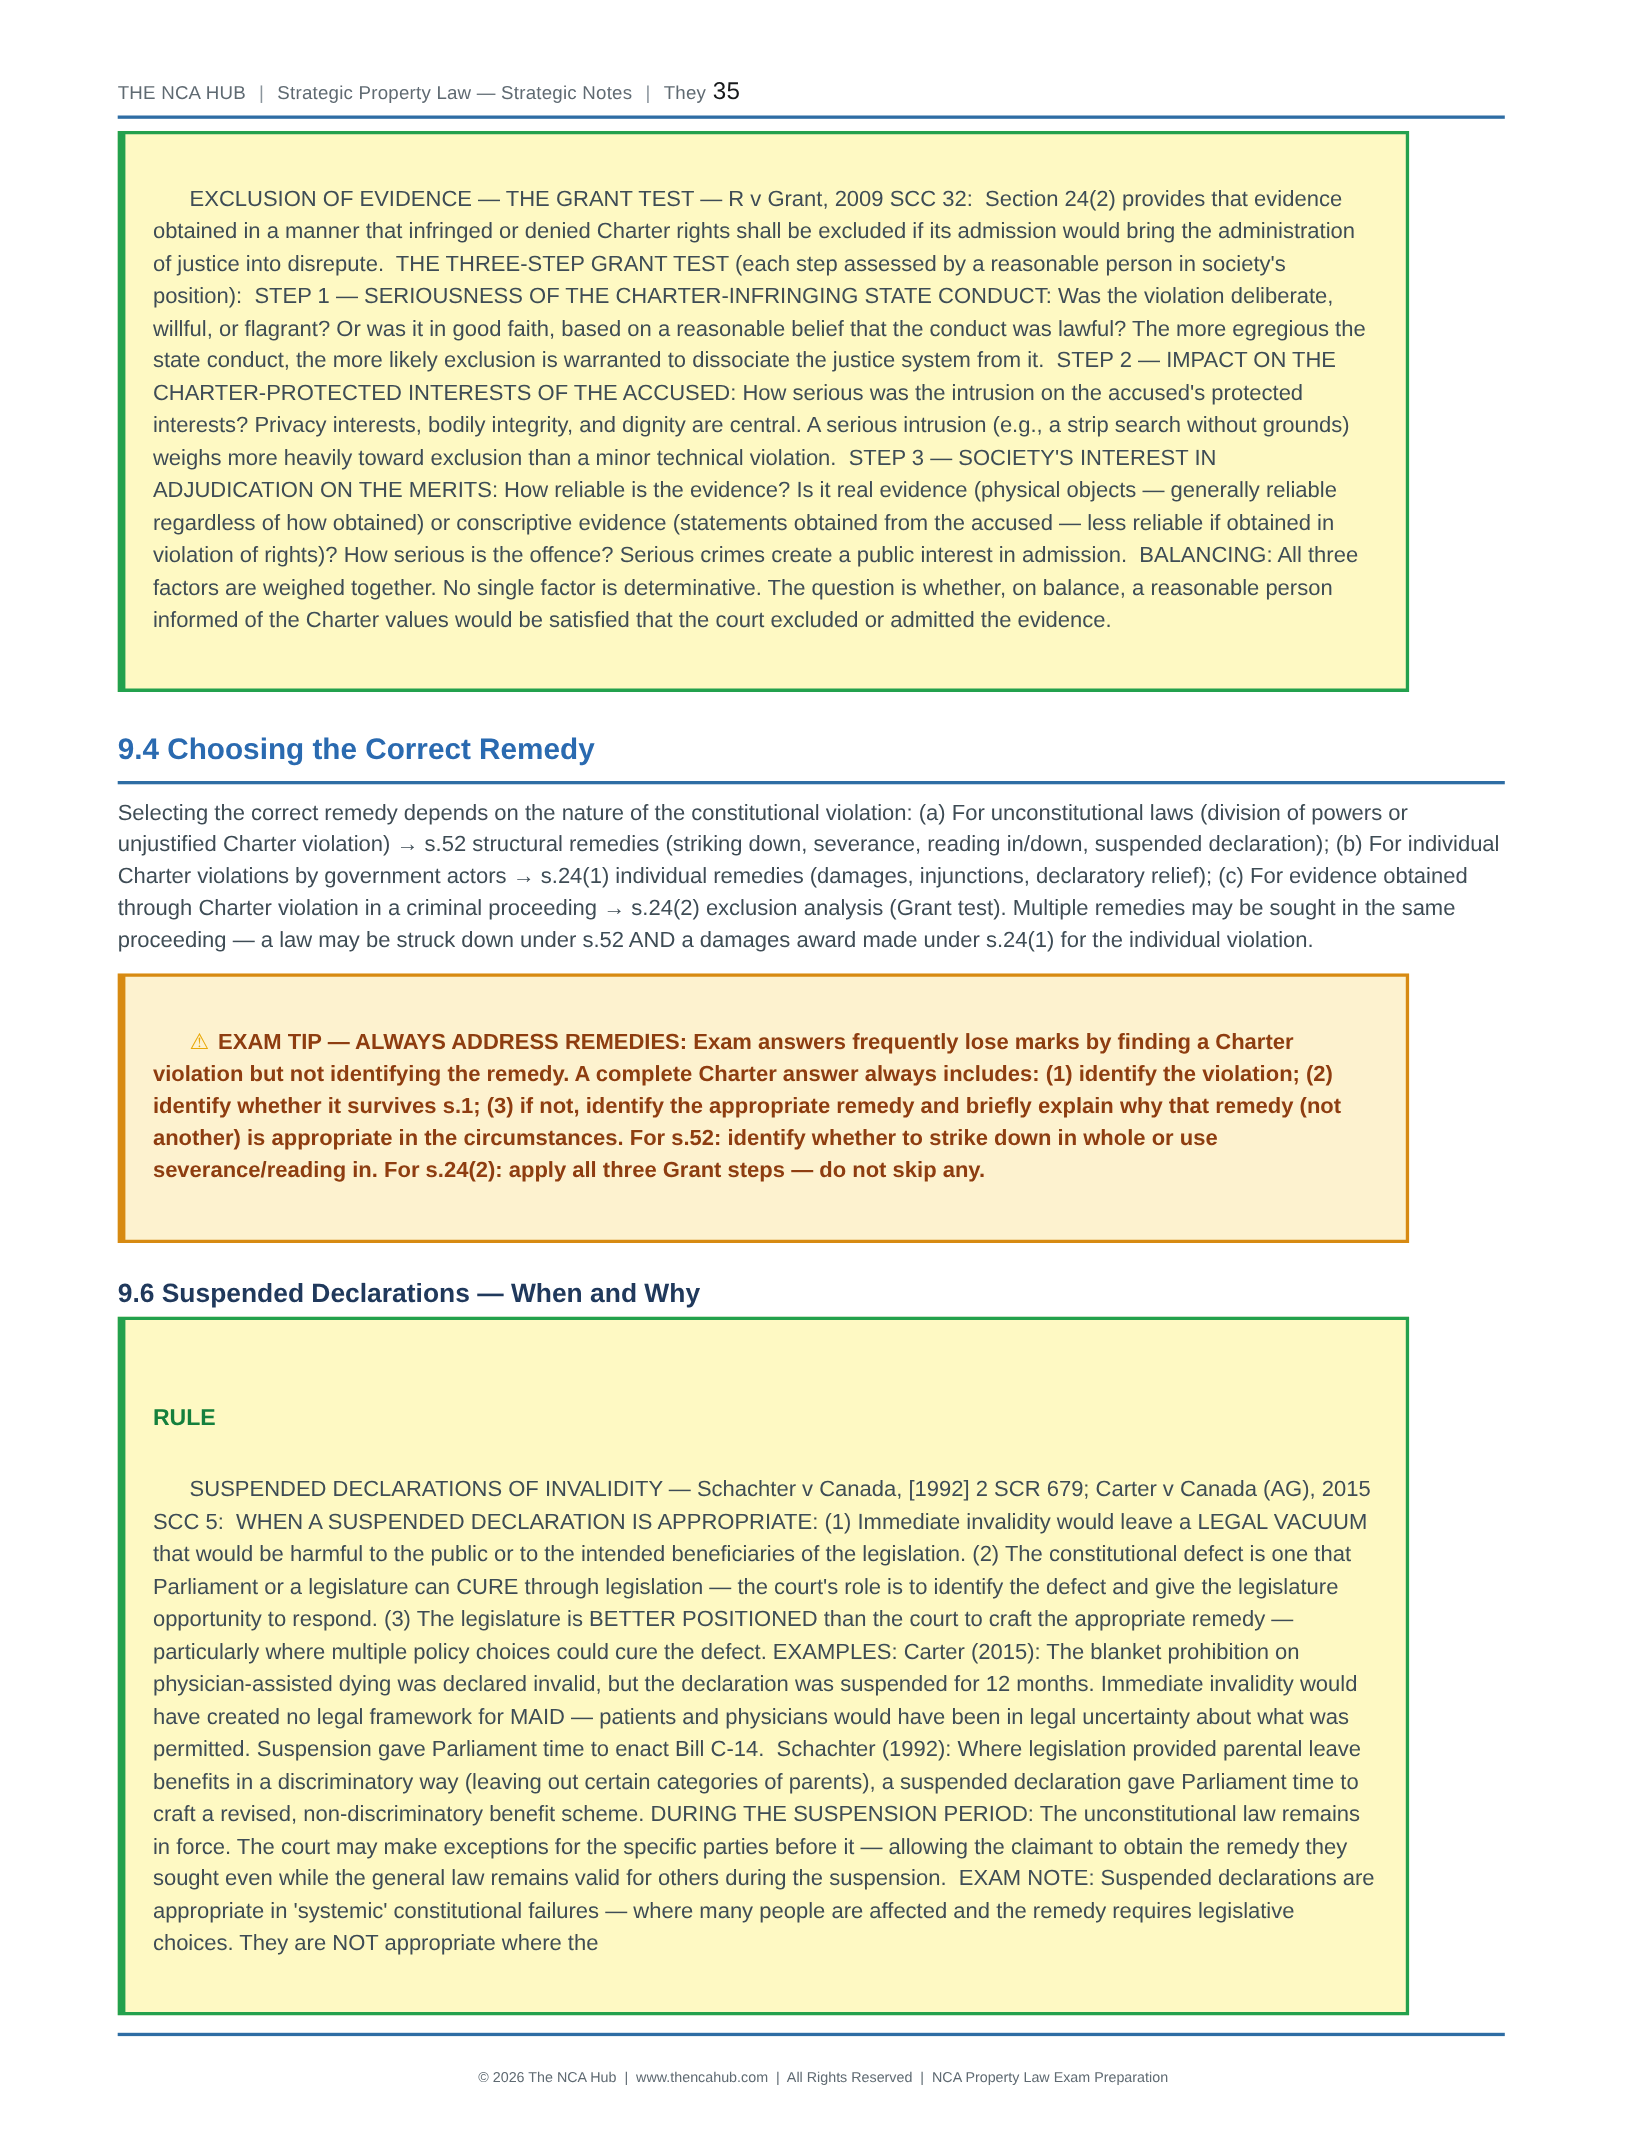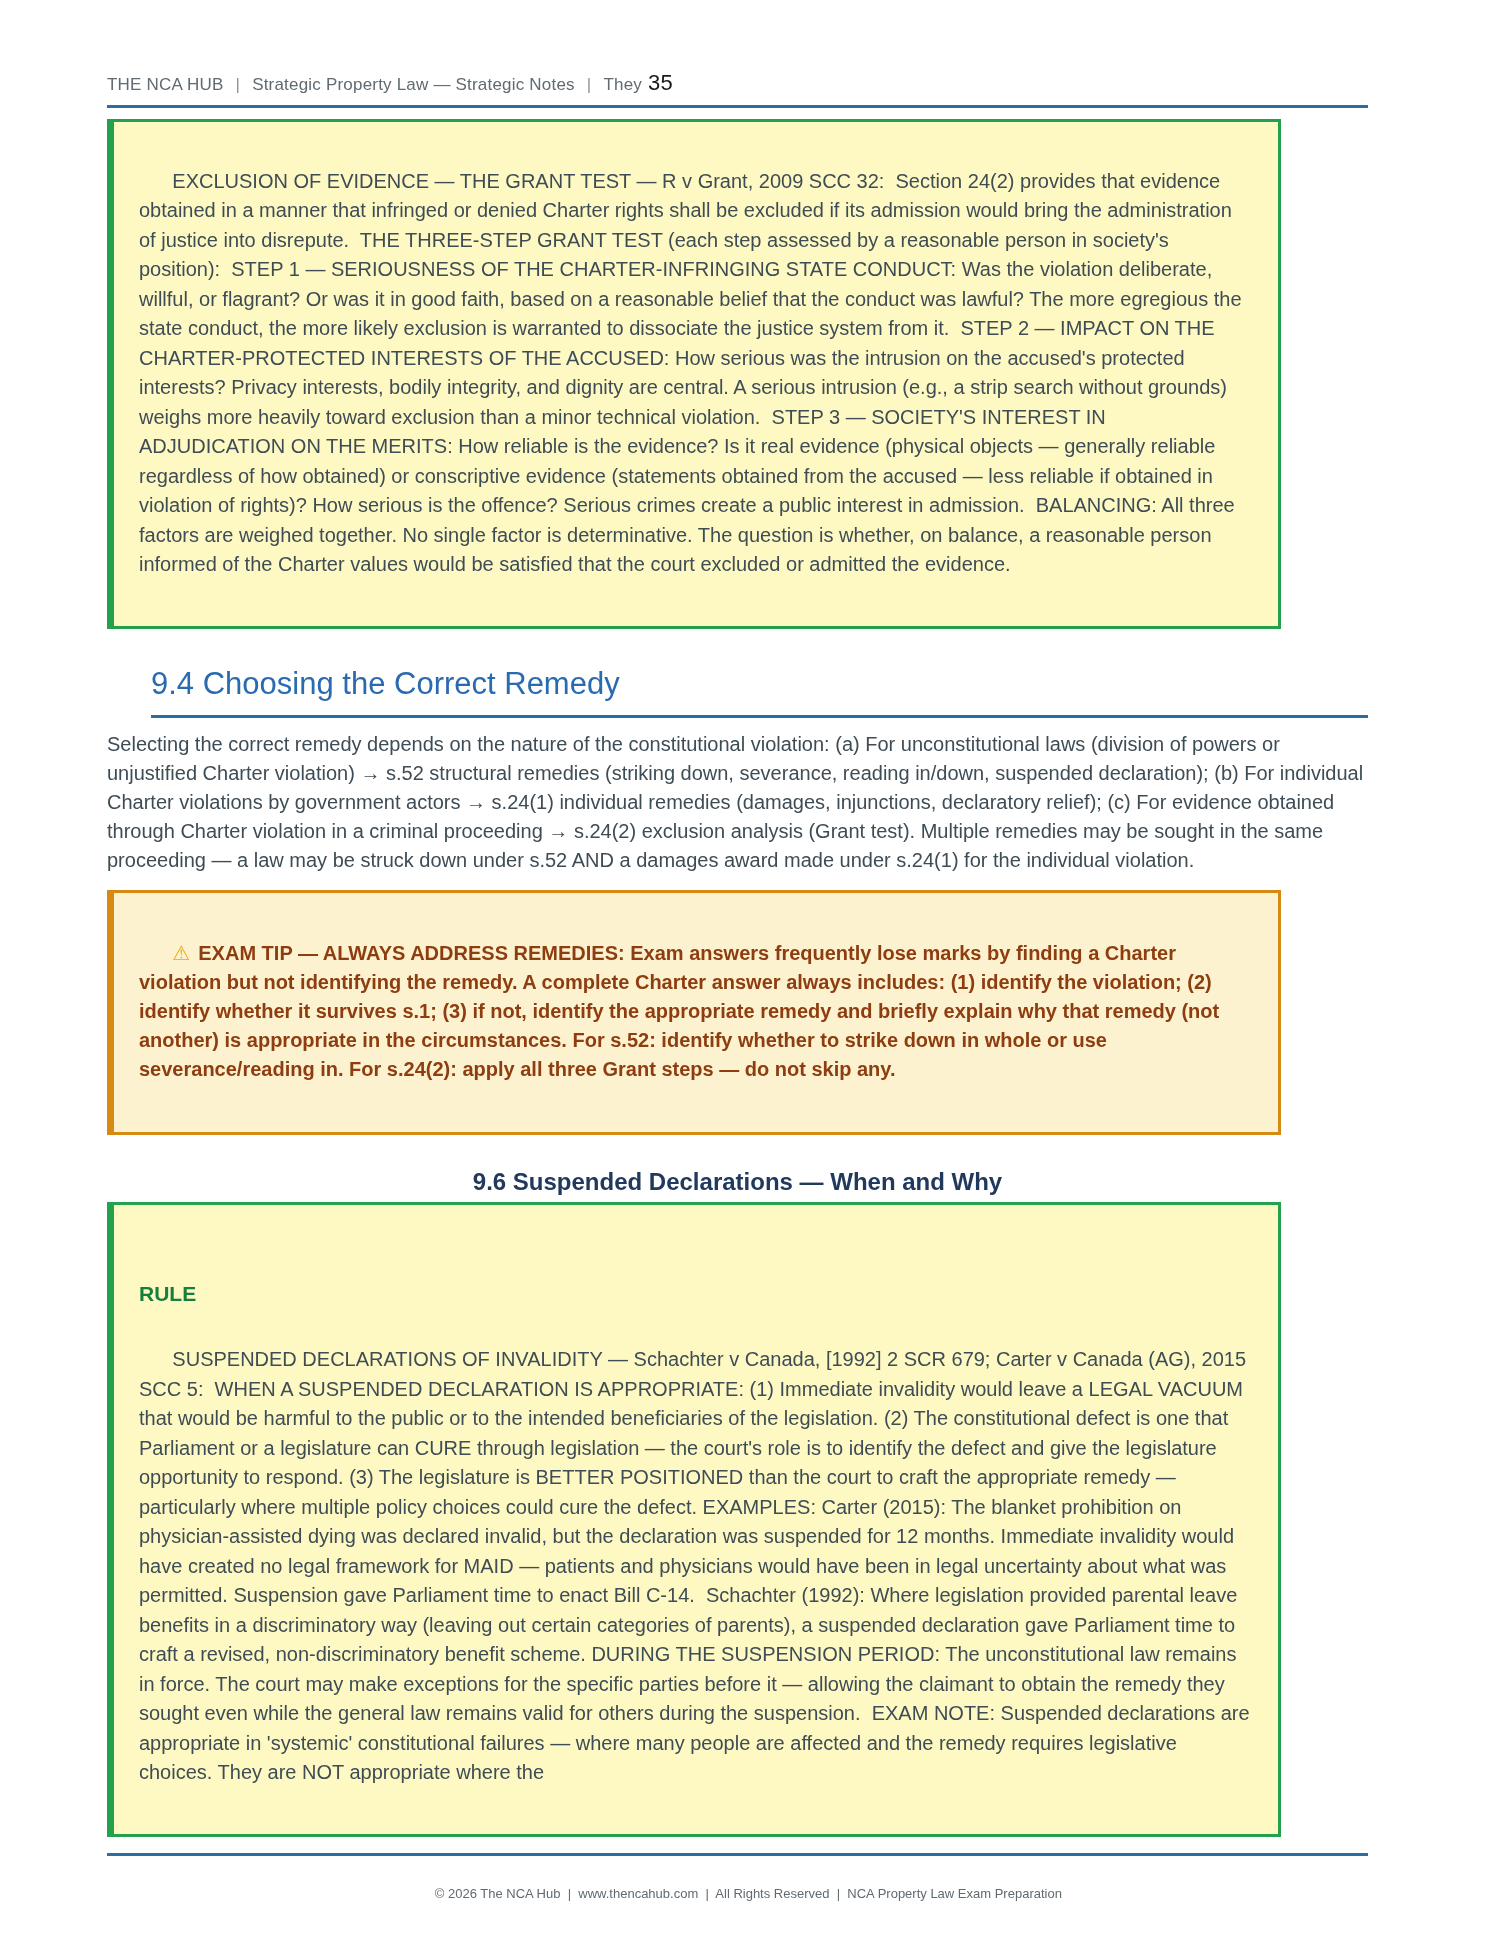--- a/index.html
+++ b/index.html
@@ -42,26 +42,25 @@
     background: #fef9c3;
     border: 3px solid #23a14d;
     border-left-width: 7px;
     color: #3e4c55;
   }
   .box-grant { margin-top: 11px; }
 
   
   .h-94 {
     margin-top: 37px;
-    font-size: 31px;
-    font-weight: normal;
+    font-size: 27px;
+    font-weight: bold;
     color: #2a6ab0;
     padding-bottom: 13px;
     border-bottom: 3px solid #2e6da4;
-    margin-left: 44px;
   }
   .body-para {
     margin-top: 12px;
     font-size: 20px;
     line-height: 29px;
     color: #3e4c55;
     white-space: pre-wrap;
   }
 
   
@@ -80,21 +79,20 @@
     margin-right: 8px;
     font-weight: normal;
   }
 
   
   .h-96 {
     margin-top: 33px;
     font-size: 24px;
     font-weight: bold;
     color: #20395c;
-    text-align: center;
   }
   .box-rule { margin-top: 6px; }
   .rule-label {
     font-size: 21px;
     font-weight: bold;
     color: #15803d;
     margin-bottom: 7px;
     white-space: normal;
   }
 

